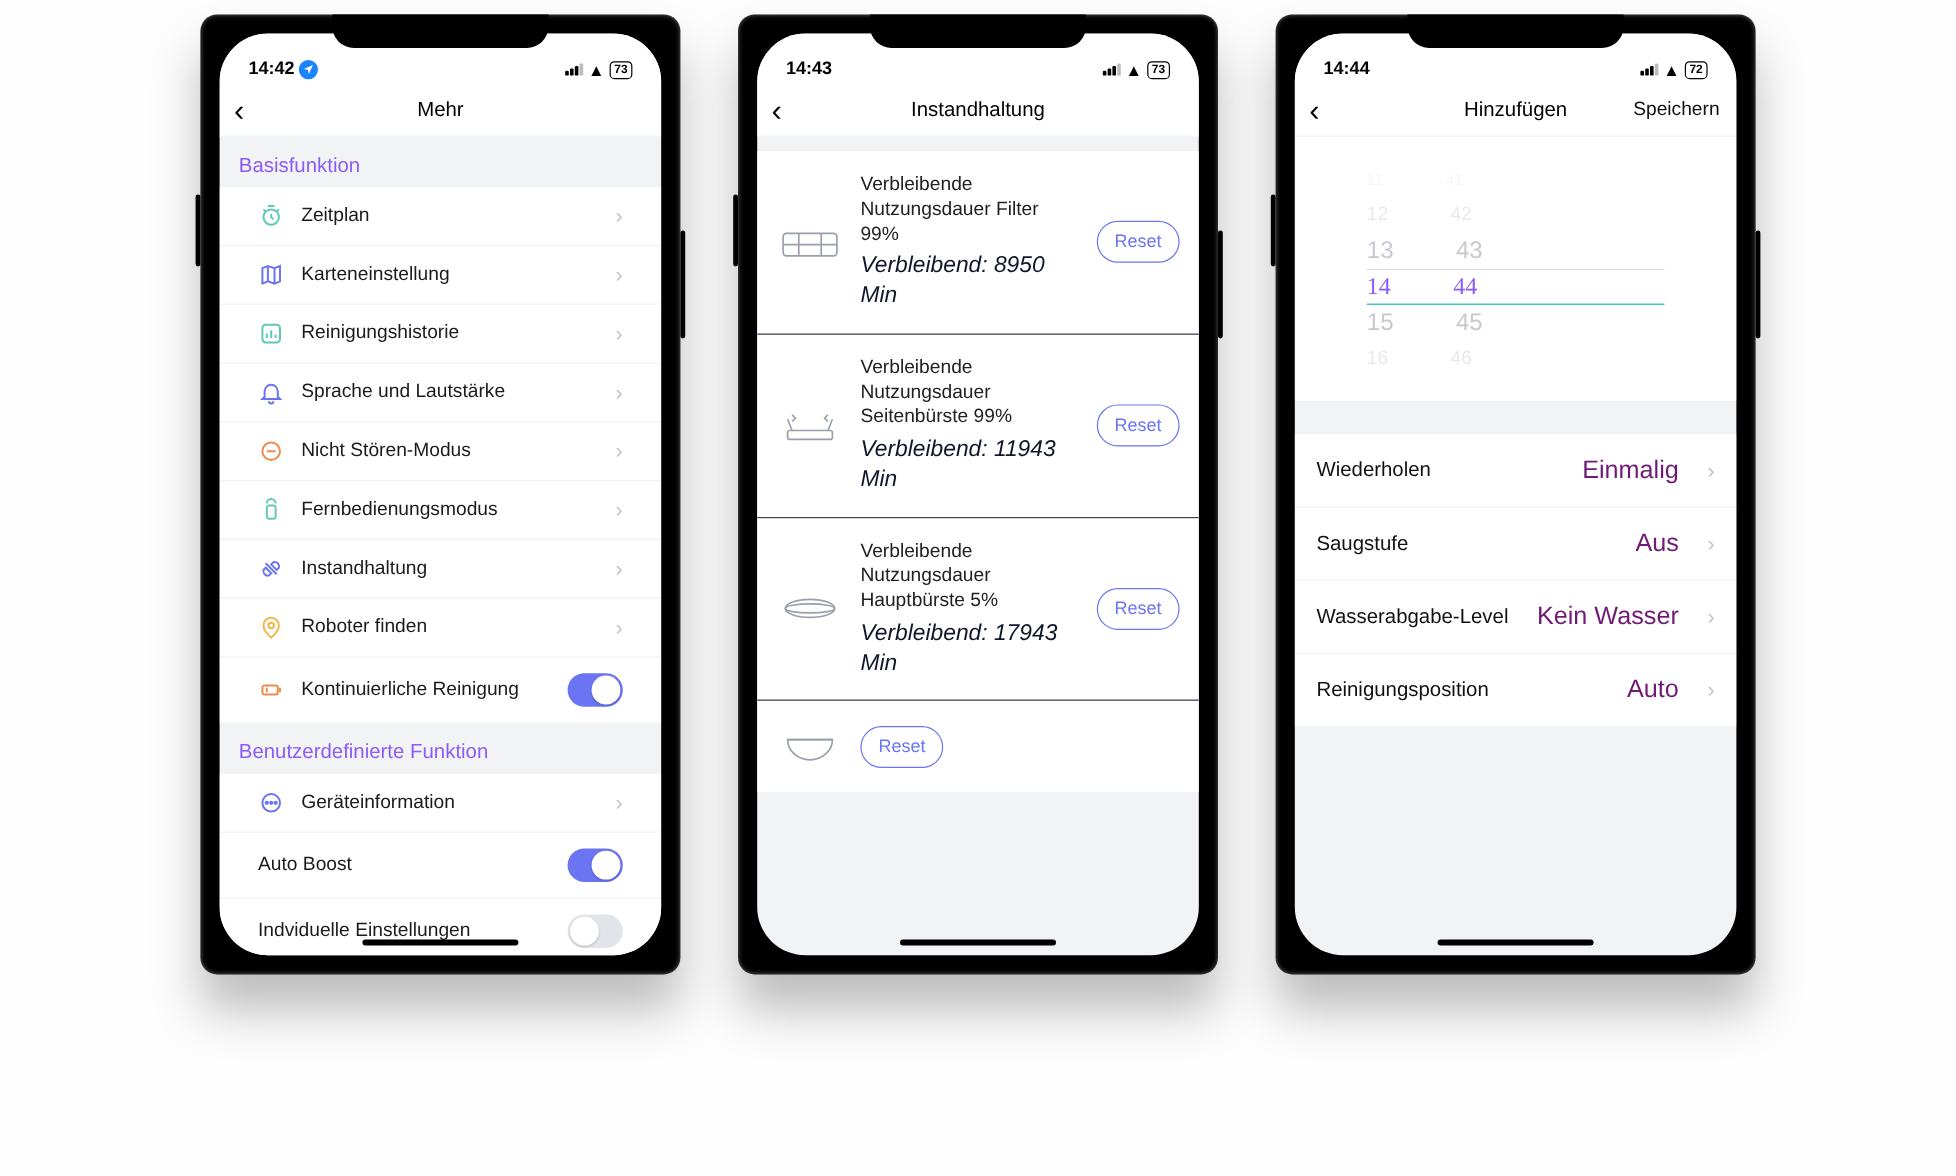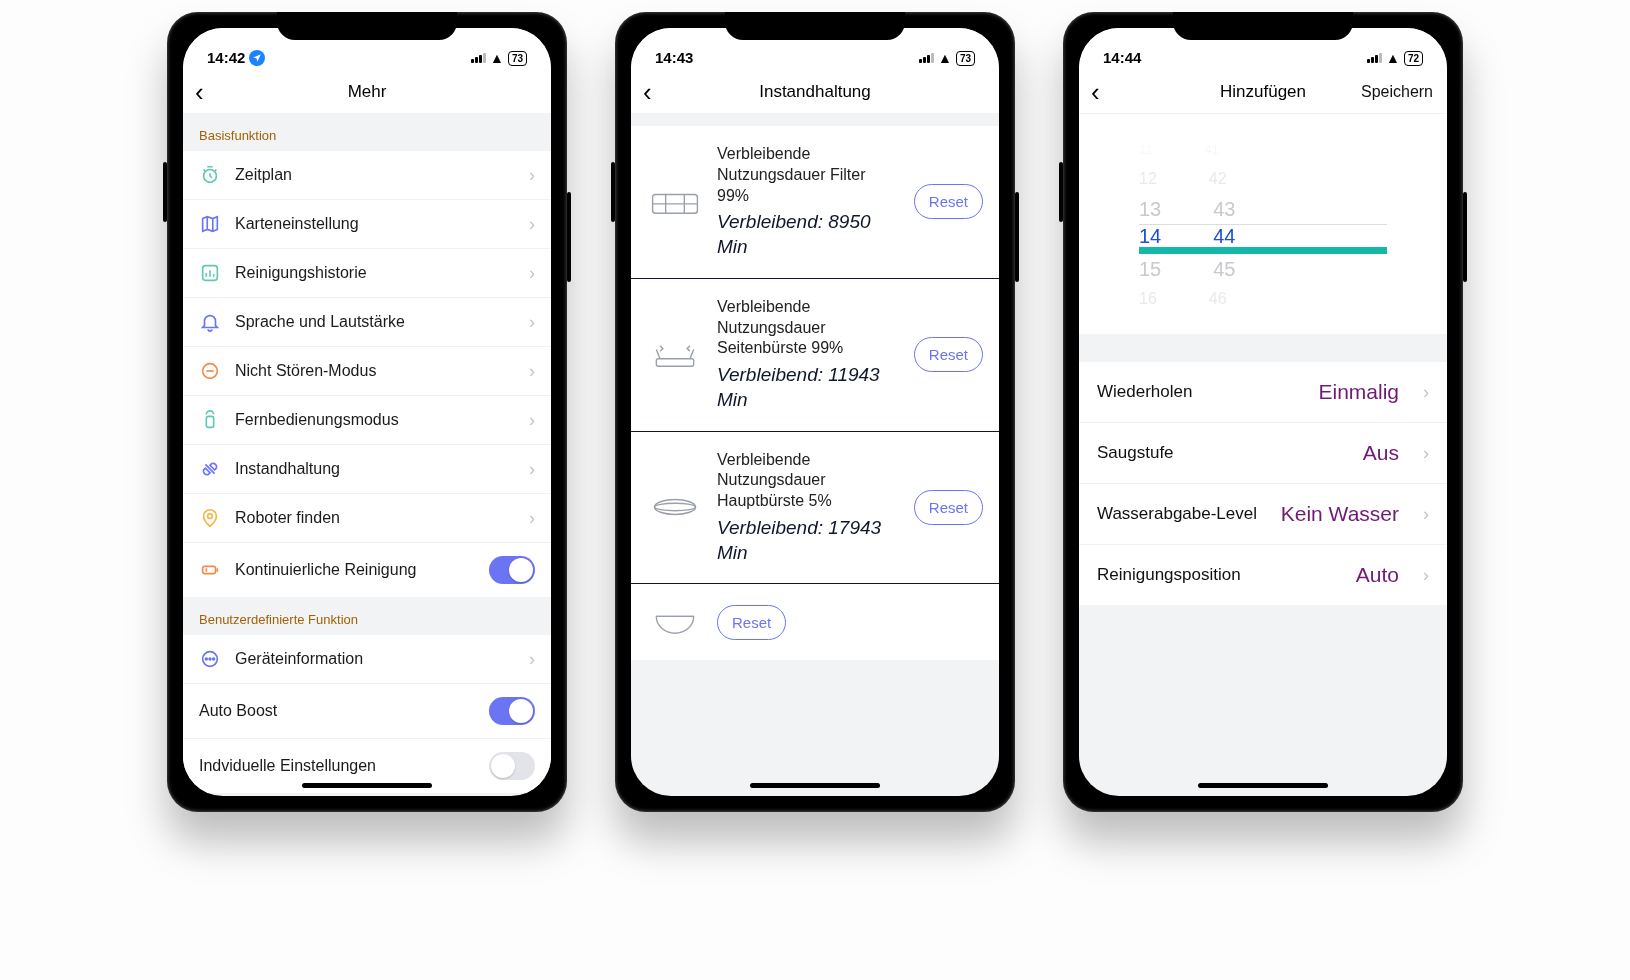--- a/index.html
+++ b/index.html
@@ -9,21 +9,21 @@
     background: #fdfdfd;
     font-family: -apple-system, "Helvetica Neue", Arial, sans-serif;
     display: flex;
     justify-content: center;
     gap: 48px;
     padding: 12px 50px 80px;
   }
   .phone {
     width: 400px;
     height: 800px;
-    border-radius: 31px;
+    border-radius: 14px;
     background: #000;
     padding: 16px;
     position: relative;
     box-shadow: 0 30px 40px rgba(0,0,0,.25), inset 0 0 4px rgba(255,255,255,.4);
   }
   .phone::before, .phone::after {
     content:""; position:absolute; background:#000; border-radius:3px;
   }
   .phone::before { left:-4px; top:150px; width:4px; height:60px; }
   .phone::after  { right:-4px; top:180px; width:4px; height:90px; }
@@ -75,24 +75,24 @@
   .nav-title { font-size:17px; font-weight:500; }
   .nav-back {
     position:absolute; left:12px; font-size:26px; font-weight:300; line-height:1;
     cursor:pointer;
   }
   .nav-right {
     position:absolute; right:14px; font-size:16px; color:#111; cursor:pointer;
   }
 
   .section-header {
-    font-size:13px; color:#a16207; padding: 14px 16px 8px;
+    font-size:17px; color:#8b5cf6; padding: 14px 16px 8px;
   }
   .row {
-    background:#fff; padding: 13px 16px;
+    background:#fff; padding: 13px 32px;
     display:flex; align-items:center; gap:14px;
     border-bottom:1px solid #f1f1f3;
     font-size:16px; color:#1b1b1f;
   }
   .row .row-icon { width:22px; height:22px; display:flex; align-items:center; justify-content:center; }
   .row .label { flex:1; }
   .chev { color:#c2c4cc; font-size:18px; }
   .toggle {
     width:46px; height:28px; border-radius:14px; position:relative;
   }
@@ -115,21 +115,21 @@
   .maint-icon svg { stroke:#9aa0ab; fill:none; stroke-width:1.5; }
   .maint-text { flex:1; font-size:16px; color:#222; line-height:1.3; }
   .maint-sub { font-size:19px; color:#0f172a; margin-top:4px;font-style:italic; }
   .reset-btn {
     border:1.5px solid #6b74f2; color:#6b74f2; background:#fff;
     border-radius:18px; padding:8px 14px; font-size:15px; cursor:pointer;
   }
   
   .picker-area { background:#fff; padding:20px 60px; }
   .picker-area .line { display:flex; justify-content:flex-start; gap:52px; font-size:20px; color:#c8c9cf; height:30px; align-items:center;}
-  .picker-area .line.sel { color:#1d4ed8; border-top:1px solid #ddd; border-bottom:7px solid #14b8a6; padding:4px 0;}
+  .picker-area .line.sel { color:#8b5cf6; border-top:1px solid #ddd; border-bottom:1px solid #14b8a6; padding:4px 0;font-family:Liberation Serif, serif;}
   .picker-area .line.fade1 { opacity:.4; font-size:16px; }
   .picker-area .line.fade2 { opacity:.15; font-size:13px; }
 
   .setting-row {
     background:#fff; padding:18px 18px; display:flex; align-items:center;
     font-size:17px; color:#111; border-bottom:1px solid #f1f1f3;
   }
   .setting-row .label { flex:1; }
   .setting-row .val { color:#701a75; font-size:21px; margin-right:24px; }
 

